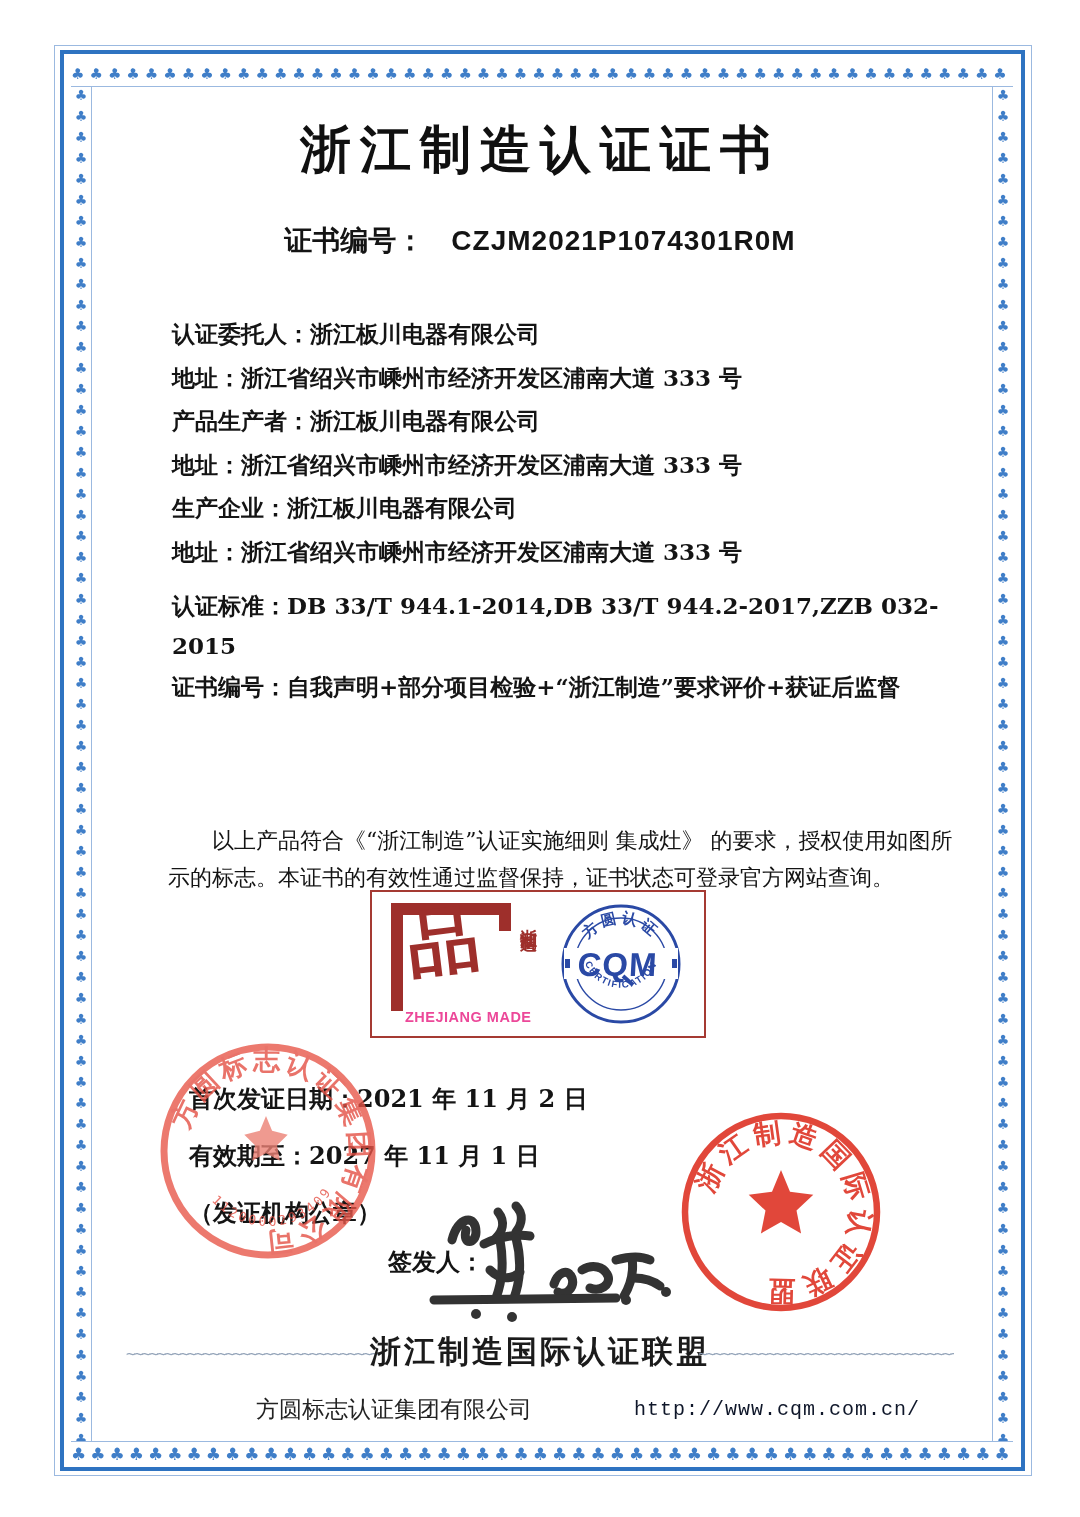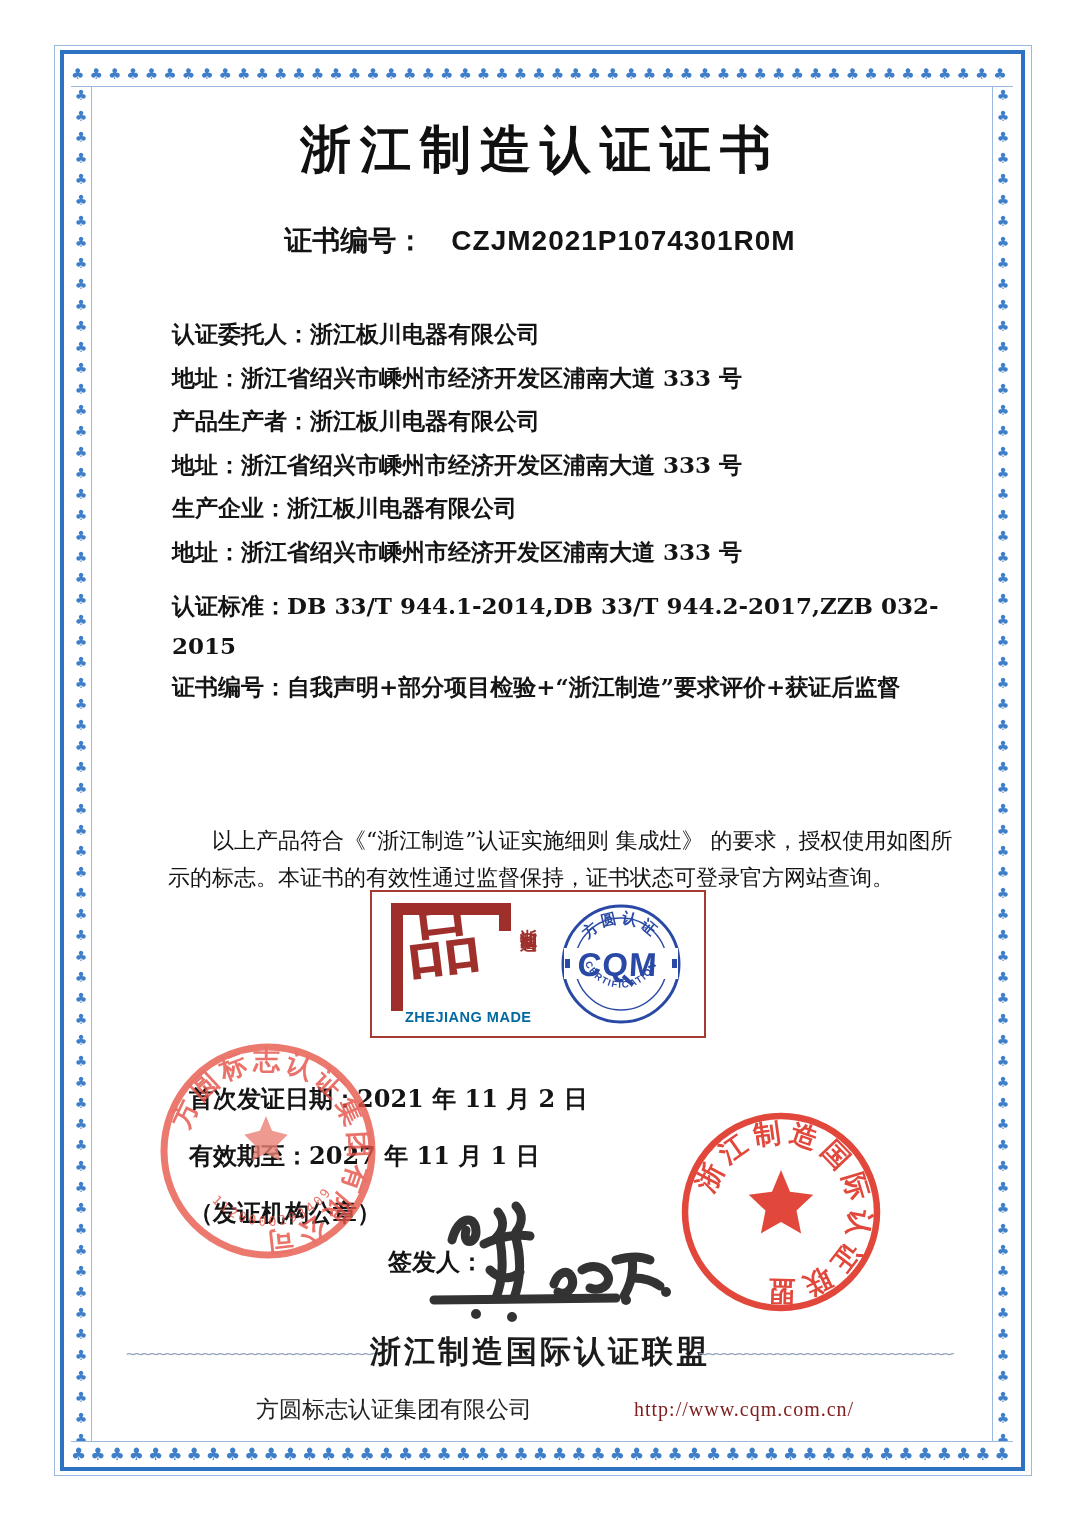--- a/index.html
+++ b/index.html
@@ -32,33 +32,33 @@
   .zj-logo{position:relative;width:152px;height:122px;}
   .zj-bar{position:absolute;background:#9e2f2b;}
   .zj-bar.top{left:0;top:0;width:120px;height:12px;}
   .zj-bar.corner{left:108px;top:0;width:12px;height:28px;}
   .zj-bar.left{left:0;top:0;width:12px;height:108px;}
   .zj-glyph{position:absolute;left:16px;top:0px;font-size:72px;line-height:1.05;font-weight:700;color:#9e2f2b;
             transform:rotate(-7deg);font-family:"DejaVu Serif",serif;}
   .zj-vert{position:absolute;right:2px;top:12px;writing-mode:vertical-rl;text-orientation:upright;
            font-size:17px;font-weight:700;color:#9e2f2b;letter-spacing:2px;}
   .zj-en{position:absolute;left:14px;bottom:0;font-family:"Liberation Sans",sans-serif;font-size:14.5px;
-         font-weight:700;color:#0369a1;letter-spacing:.5px;white-space:nowrap;}
+         font-weight:700;color:#ec4899;letter-spacing:.5px;white-space:nowrap;}
   
   .dates{position:absolute;left:172px;top:1070px;font-size:24px;font-weight:600;margin-left:17px;}
   .dates .dline{height:57px;line-height:57px;white-space:nowrap;}
   .signer-label{position:absolute;left:388px;top:1246px;font-size:24px;font-weight:600;}
   .seal,.sig{position:absolute;}
   
   .wave{position:absolute;top:1344px;width:256px;overflow:hidden;white-space:nowrap;color:#94a4b9;
         font-family:"DejaVu Sans Mono",monospace;font-size:16px;letter-spacing:-2px;}
   .wave.left{left:126px;} .wave.right{left:698px;}
   .alliance{position:absolute;left:0;right:0;top:1331px;text-align:center;font-size:31px;font-weight:700;letter-spacing:3px;color:#1b1b1b;}
   .f-org{position:absolute;left:256px;top:1394px;font-size:23px;color:#222;}
-  .f-url{position:absolute;left:634px;top:1398px;font-family:Liberation Serif, serif;font-size:20px;color:#7f1d1d;letter-spacing:1px;}
+  .f-url{position:absolute;left:634px;top:1398px;font-family:Liberation Mono, monospace;font-size:20px;color:#0f172a;letter-spacing:1px;}
 </style>
 </head>
 <body>
 
 <div class="page">
 
   <div class="frame-thin-outer"></div>
   <div class="frame-thick"></div>
   <div class="band band-top"><span>♣♣♣♣♣♣♣♣♣♣♣♣♣♣♣♣♣♣♣♣♣♣♣♣♣♣♣♣♣♣♣♣♣♣♣♣♣♣♣♣♣♣♣♣♣♣♣♣♣♣♣♣♣♣♣♣♣♣♣♣♣♣♣♣♣♣♣♣♣♣♣♣♣♣♣♣♣♣♣♣♣♣♣♣♣♣♣♣♣♣</span></div>
   <div class="band band-bottom"><span>♣♣♣♣♣♣♣♣♣♣♣♣♣♣♣♣♣♣♣♣♣♣♣♣♣♣♣♣♣♣♣♣♣♣♣♣♣♣♣♣♣♣♣♣♣♣♣♣♣♣♣♣♣♣♣♣♣♣♣♣♣♣♣♣♣♣♣♣♣♣♣♣♣♣♣♣♣♣♣♣♣♣♣♣♣♣♣♣♣♣</span></div>

